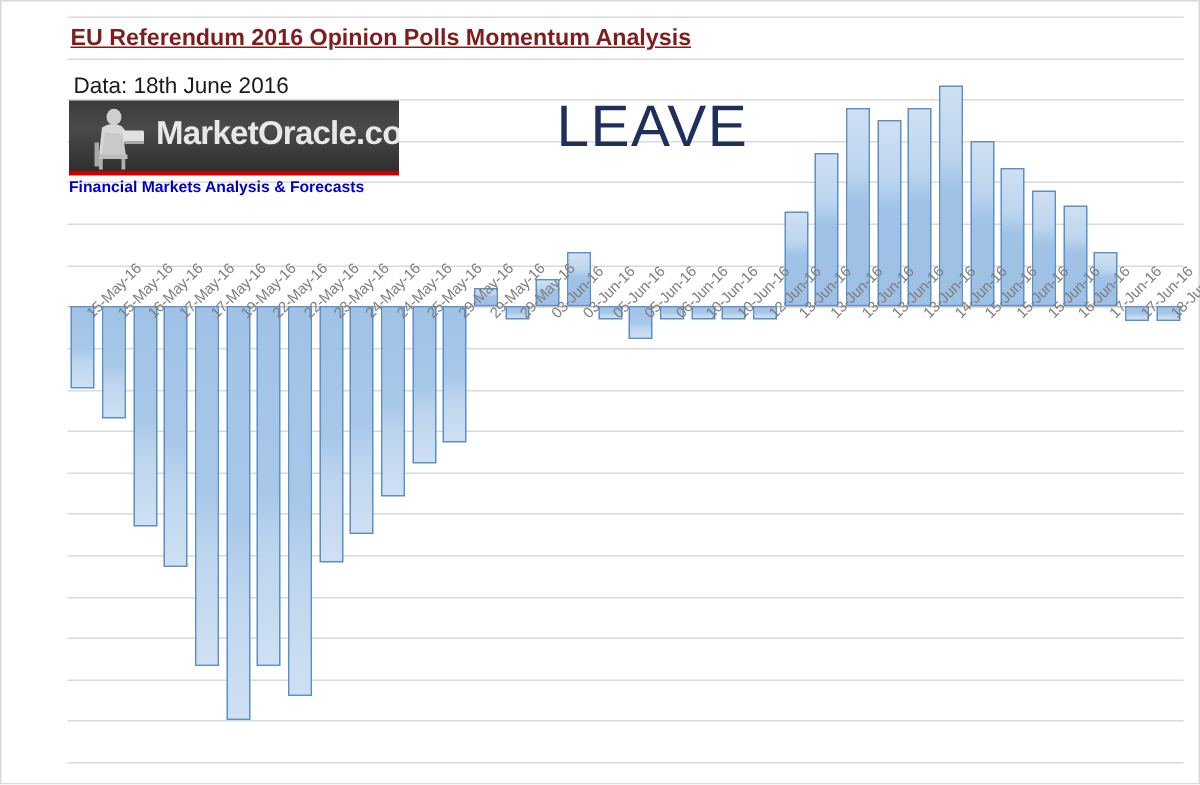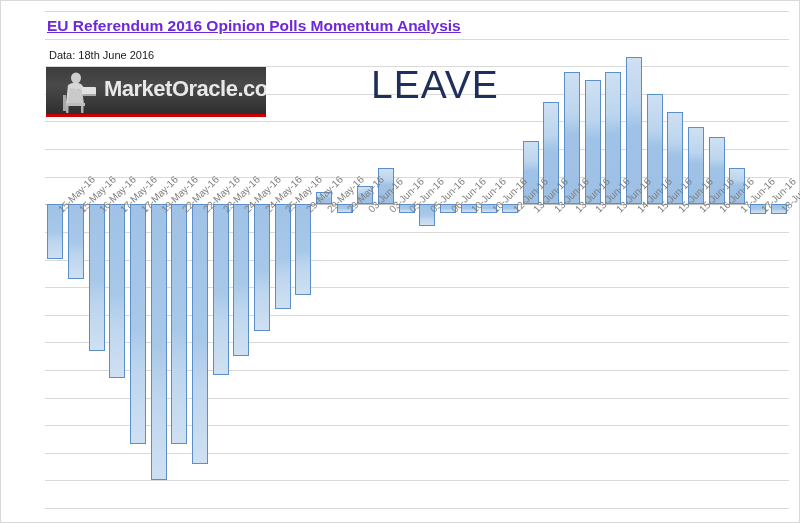--- a/index.html
+++ b/index.html
@@ -52,28 +52,28 @@
     transform-origin:left top;
     transform:rotate(-45deg);
     letter-spacing:-0.1px;
   }
   
   #chart-title{
     position:absolute;
     left:46px; top:16px;
     font-size:15.5px;
     font-weight:bold;
-    color:#6d28d9;
+    color:#7f1d1d;
     text-decoration:underline;
     white-space:nowrap;
   }
   #data-date{
     position:absolute;
     left:48px; top:48px;
-    font-size:11px;
+    font-size:15px;
     color:#1a1a1a;
     white-space:nowrap;
   }
   #logo-block{
     position:absolute;
     left:45px; top:66px;
     width:220px;
   }
   #logo-bar{
     position:relative;
@@ -235,16 +235,17 @@
         <path d="M18 18 L30 20 L32 34 L16 33 Z" fill="#c9c9c9"></path>
         <rect x="30" y="17" width="14" height="8" rx="1" fill="#e2e2e2"></rect>
         <rect x="31" y="24" width="13" height="2" fill="#aaaaaa"></rect>
         <rect x="13" y="33" width="20" height="3" fill="#bdbdbd"></rect>
         <rect x="14" y="36" width="2.5" height="7" fill="#b0b0b0"></rect>
         <rect x="29" y="36" width="2.5" height="7" fill="#b0b0b0"></rect>
         <rect x="11" y="25" width="3" height="16" fill="#a8a8a8"></rect>
       </svg>
       <div id="logo-text">MarketOracle.co.uk</div>
     </div>
+    <div id="logo-tagline">Financial Markets Analysis &amp; Forecasts</div>
   </div>
 
   <div id="leave-label">LEAVE</div>
 </div>
 
 </body></html>

